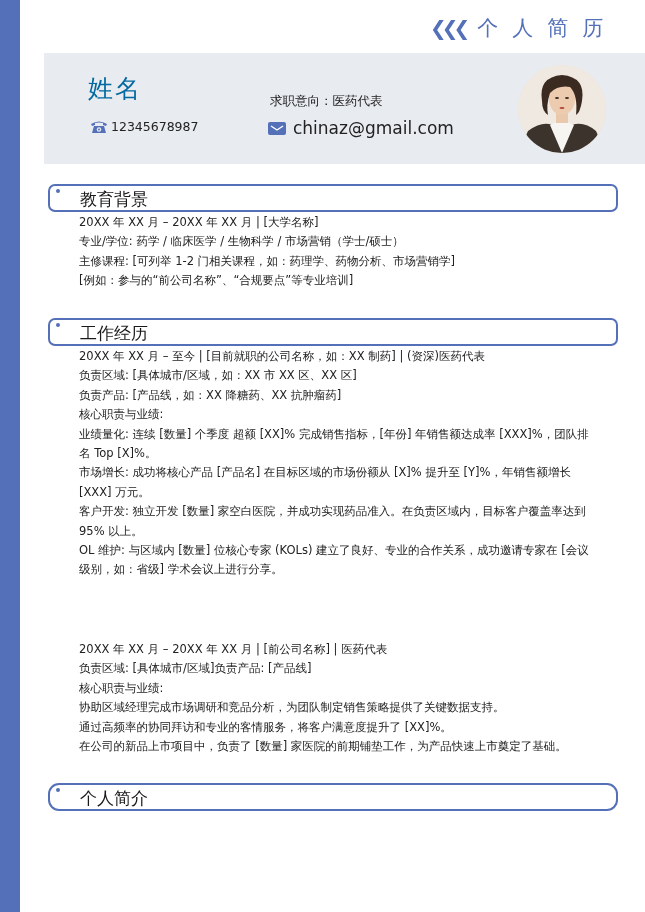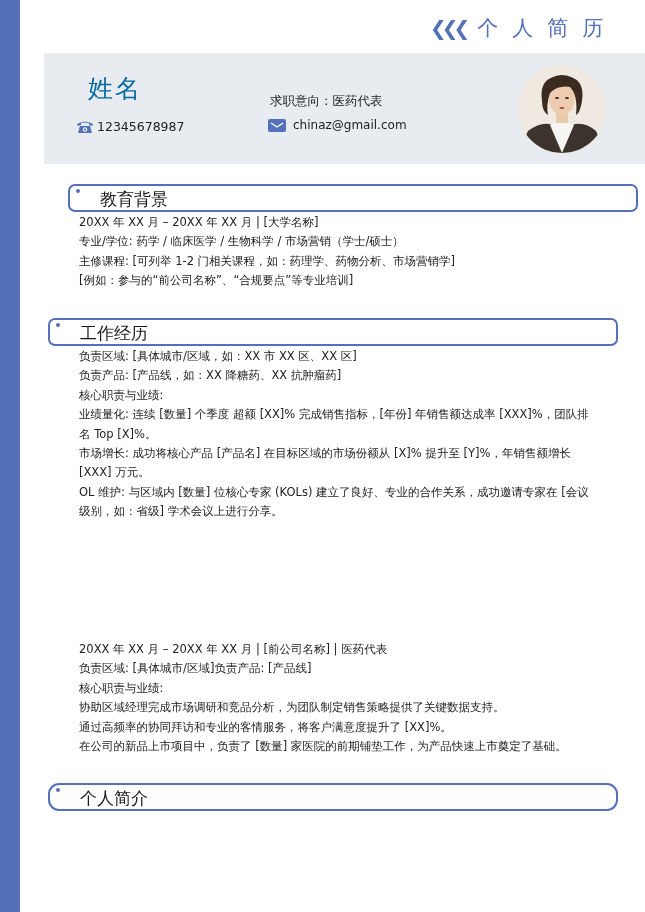--- a/index.html
+++ b/index.html
@@ -29,36 +29,36 @@
     .header-band {
       position: absolute; left: 44px; top: 53px;
       width: 601px; height: 111px;
       background: #e8ebf0;
     }
     .name {
       position: absolute; left: 88px; top: 72px;
       font-size: 25px; color: #0369a1; letter-spacing: 2px;
     }
     .phone {
-      position: absolute; left: 76px; top: 119px;
+      position: absolute; left: 90px; top: 119px;
       display: flex; align-items: center;
       font-size: 12.5px; color: #222;
     }
     .phone-icon {
       width: 18px; height: 14px; margin-right: 3px;
       display: inline-block;
     }
     .intent {
       position: absolute; left: 270px; top: 93px;
       font-size: 12.5px; color: #222;
     }
     .email {
       position: absolute; left: 268px; top: 118px;
       display: flex; align-items: center;
-      font-size: 12px; color: #222;
+      font-size: 17px; color: #222;
     }
     .mail-icon {
       width: 18px; height: 13px; margin-right: 7px;
       background: #5470b8; border-radius: 2px;
       position: relative; display: inline-block;
     }
     .avatar {
       position: absolute; left: 518px; top: 65px;
       width: 88px; height: 88px; border-radius: 50%;
       overflow: hidden;
@@ -131,41 +131,43 @@
       <path d="M32 60 L44 88 L56 60 Q50 56 44 58 Q38 56 32 60 Z" fill="#f7f5f1"></path>
       <rect x="38" y="42" width="12" height="16" fill="#e9c8ac"></rect>
       <ellipse cx="44" cy="34" rx="13" ry="16" fill="#eccbaf"></ellipse>
       <path d="M24 36 Q20 12 44 10 Q68 12 64 36 Q62 48 58 50 Q60 30 52 22 Q40 20 32 28 Q28 40 30 50 Q24 46 24 36 Z" fill="#3a2a20"></path>
       <ellipse cx="39" cy="33" rx="2" ry="1" fill="#3a2a20"></ellipse>
       <ellipse cx="49" cy="33" rx="2" ry="1" fill="#3a2a20"></ellipse>
       <ellipse cx="44" cy="43" rx="2.5" ry="1.1" fill="#b5443c"></ellipse>
     </svg>
   </div>
 
-  <div class="section-head" style="top:184px;margin-left:20px;">
+  <div class="section-head" style="top:184px;">
     <span class="dot"></span>
     <span class="title">教育背景</span>
   </div>
   <div class="block" style="top:213px;">
     <p>20XX 年 XX 月 – 20XX 年 XX 月 | [大学名称]</p>
     <p>专业/学位: 药学 / 临床医学 / 生物科学 / 市场营销（学士/硕士）</p>
     <p>主修课程: [可列举 1-2 门相关课程，如：药理学、药物分析、市场营销学]</p>
     <p>[例如：参与的“前公司名称”、“合规要点”等专业培训]</p>
   </div>
 
   <div class="section-head" style="top:318px;font-family:Liberation Mono, monospace;">
     <span class="dot"></span>
     <span class="title">工作经历</span>
   </div>
   <div class="block" style="top:347px; width:520px;">
+    <p>20XX 年 XX 月 – 至今 | [目前就职的公司名称，如：XX 制药] | (资深)医药代表</p>
     <p>负责区域: [具体城市/区域，如：XX 市 XX 区、XX 区]</p>
     <p>负责产品: [产品线，如：XX 降糖药、XX 抗肿瘤药]</p>
     <p>核心职责与业绩:</p>
     <p>业绩量化: 连续 [数量] 个季度 超额 [XX]% 完成销售指标，[年份] 年销售额达成率 [XXX]%，团队排名 Top [X]%。</p>
     <p>市场增长: 成功将核心产品 [产品名] 在目标区域的市场份额从 [X]% 提升至 [Y]%，年销售额增长 [XXX] 万元。</p>
+    <p>客户开发: 独立开发 [数量] 家空白医院，并成功实现药品准入。在负责区域内，目标客户覆盖率达到 95% 以上。</p>
     <p>OL 维护: 与区域内 [数量] 位核心专家 (KOLs) 建立了良好、专业的合作关系，成功邀请专家在 [会议级别，如：省级] 学术会议上进行分享。</p>
   </div>
   <div class="block" style="top:640px; width:520px;">
     <p>20XX 年 XX 月 – 20XX 年 XX 月 | [前公司名称] | 医药代表</p>
     <p>负责区域: [具体城市/区域]负责产品: [产品线]</p>
     <p>核心职责与业绩:</p>
     <p>协助区域经理完成市场调研和竞品分析，为团队制定销售策略提供了关键数据支持。</p>
     <p>通过高频率的协同拜访和专业的客情服务，将客户满意度提升了 [XX]%。</p>
     <p>在公司的新品上市项目中，负责了 [数量] 家医院的前期铺垫工作，为产品快速上市奠定了基础。</p>
   </div>

